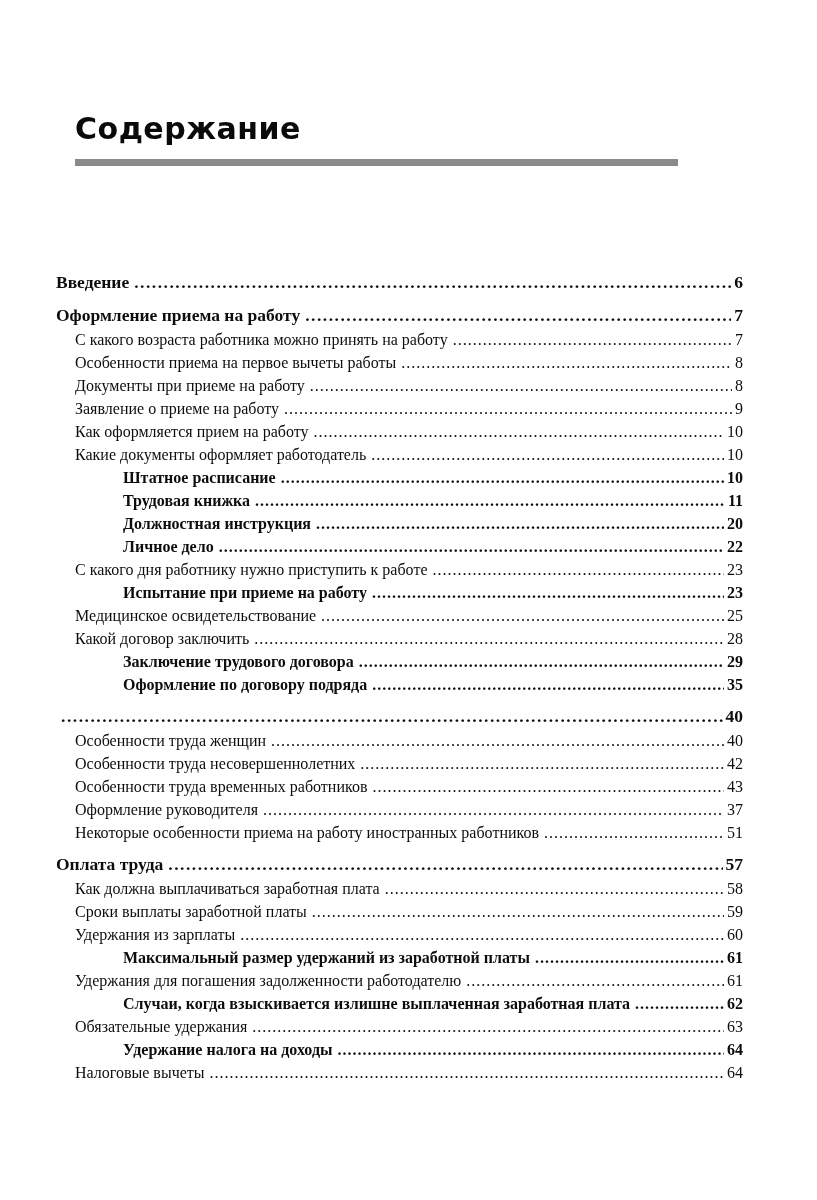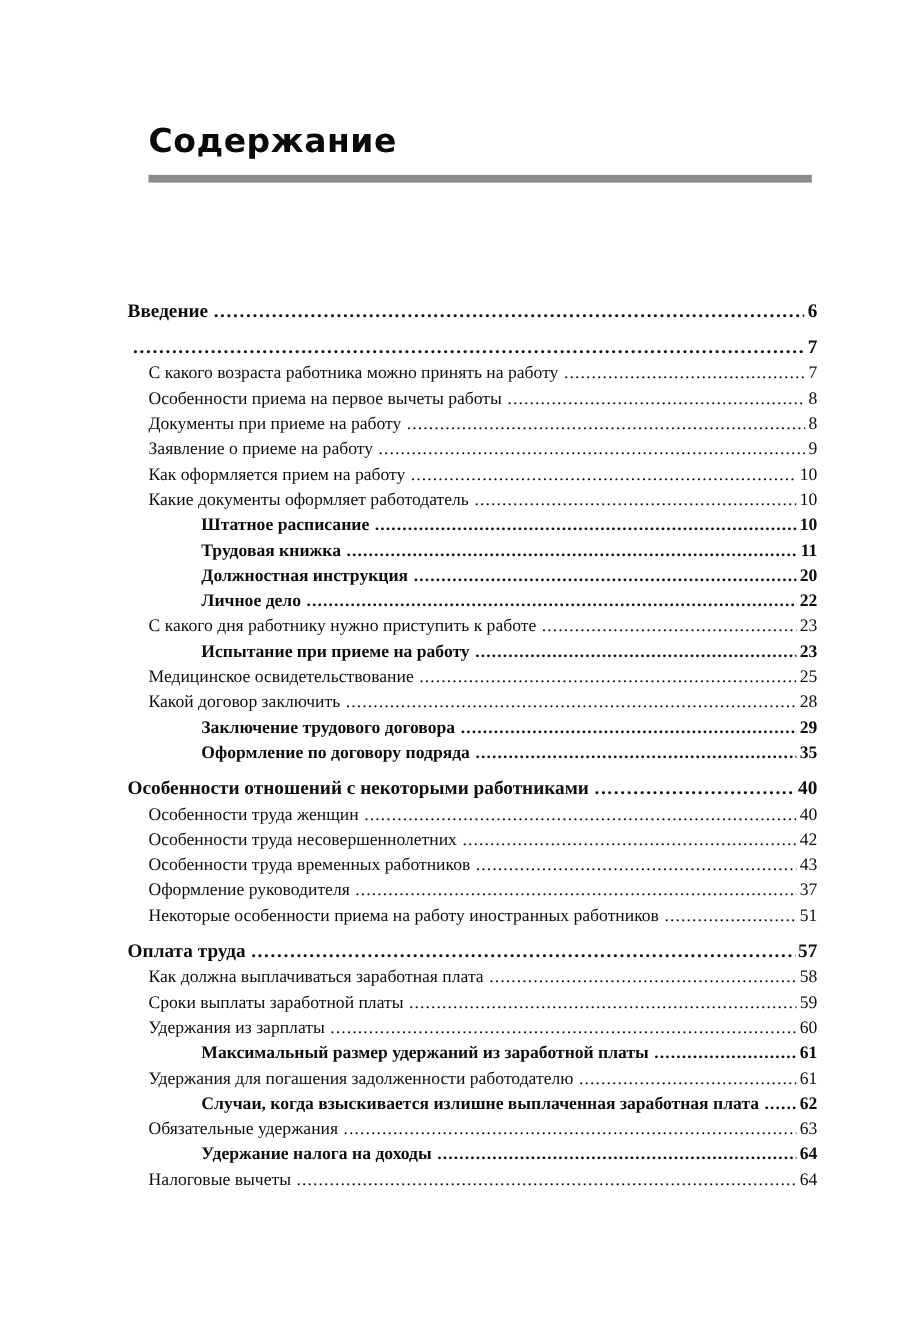--- a/index.html
+++ b/index.html
@@ -11,21 +11,21 @@
     width: 817px;
     height: 1200px;
     overflow: hidden;
     font-family: "Liberation Serif", serif;
     color: #0d0d0d;
   }
   .page {
     box-sizing: border-box;
     width: 817px;
     height: 1200px;
-    padding: 112px 74px 0 116px;
+    padding: 112px 74px 0 56px;
   }
   .page-title {
     margin: 0 0 0 19px;
     font-family: "DejaVu Sans", sans-serif;
     font-weight: 800;
     font-size: 30px;
     line-height: 34px;
     letter-spacing: 0.5px;
     color: #0a0a0a;
   }
@@ -88,20 +88,21 @@
 <div class="page">
   <h1 class="page-title">Содержание</h1>
   <div class="title-rule"></div>
   <div class="toc-list">
       <div class="toc-row level-0">
         <span class="toc-label">Введение</span>
         <span class="toc-leader"></span>
         <span class="toc-page">6</span>
       </div>
       <div class="toc-row level-0">
+        <span class="toc-label">Оформление приема на работу</span>
         <span class="toc-leader"></span>
         <span class="toc-page">7</span>
       </div>
       <div class="toc-row level-1">
         <span class="toc-label">С какого возраста работника можно принять на работу</span>
         <span class="toc-leader"></span>
         <span class="toc-page">7</span>
       </div>
       <div class="toc-row level-1">
         <span class="toc-label">Особенности приема на первое вычеты работы</span>
@@ -172,21 +173,20 @@
         <span class="toc-label">Заключение трудового договора</span>
         <span class="toc-leader"></span>
         <span class="toc-page">29</span>
       </div>
       <div class="toc-row level-2">
         <span class="toc-label">Оформление по договору подряда</span>
         <span class="toc-leader"></span>
         <span class="toc-page">35</span>
       </div>
       <div class="toc-row level-0">
-        <span class="toc-label">Особенности отношений с некоторыми работниками</span>
         <span class="toc-leader"></span>
         <span class="toc-page">40</span>
       </div>
       <div class="toc-row level-1">
         <span class="toc-label">Особенности труда женщин</span>
         <span class="toc-leader"></span>
         <span class="toc-page">40</span>
       </div>
       <div class="toc-row level-1">
         <span class="toc-label">Особенности труда несовершеннолетних</span>

